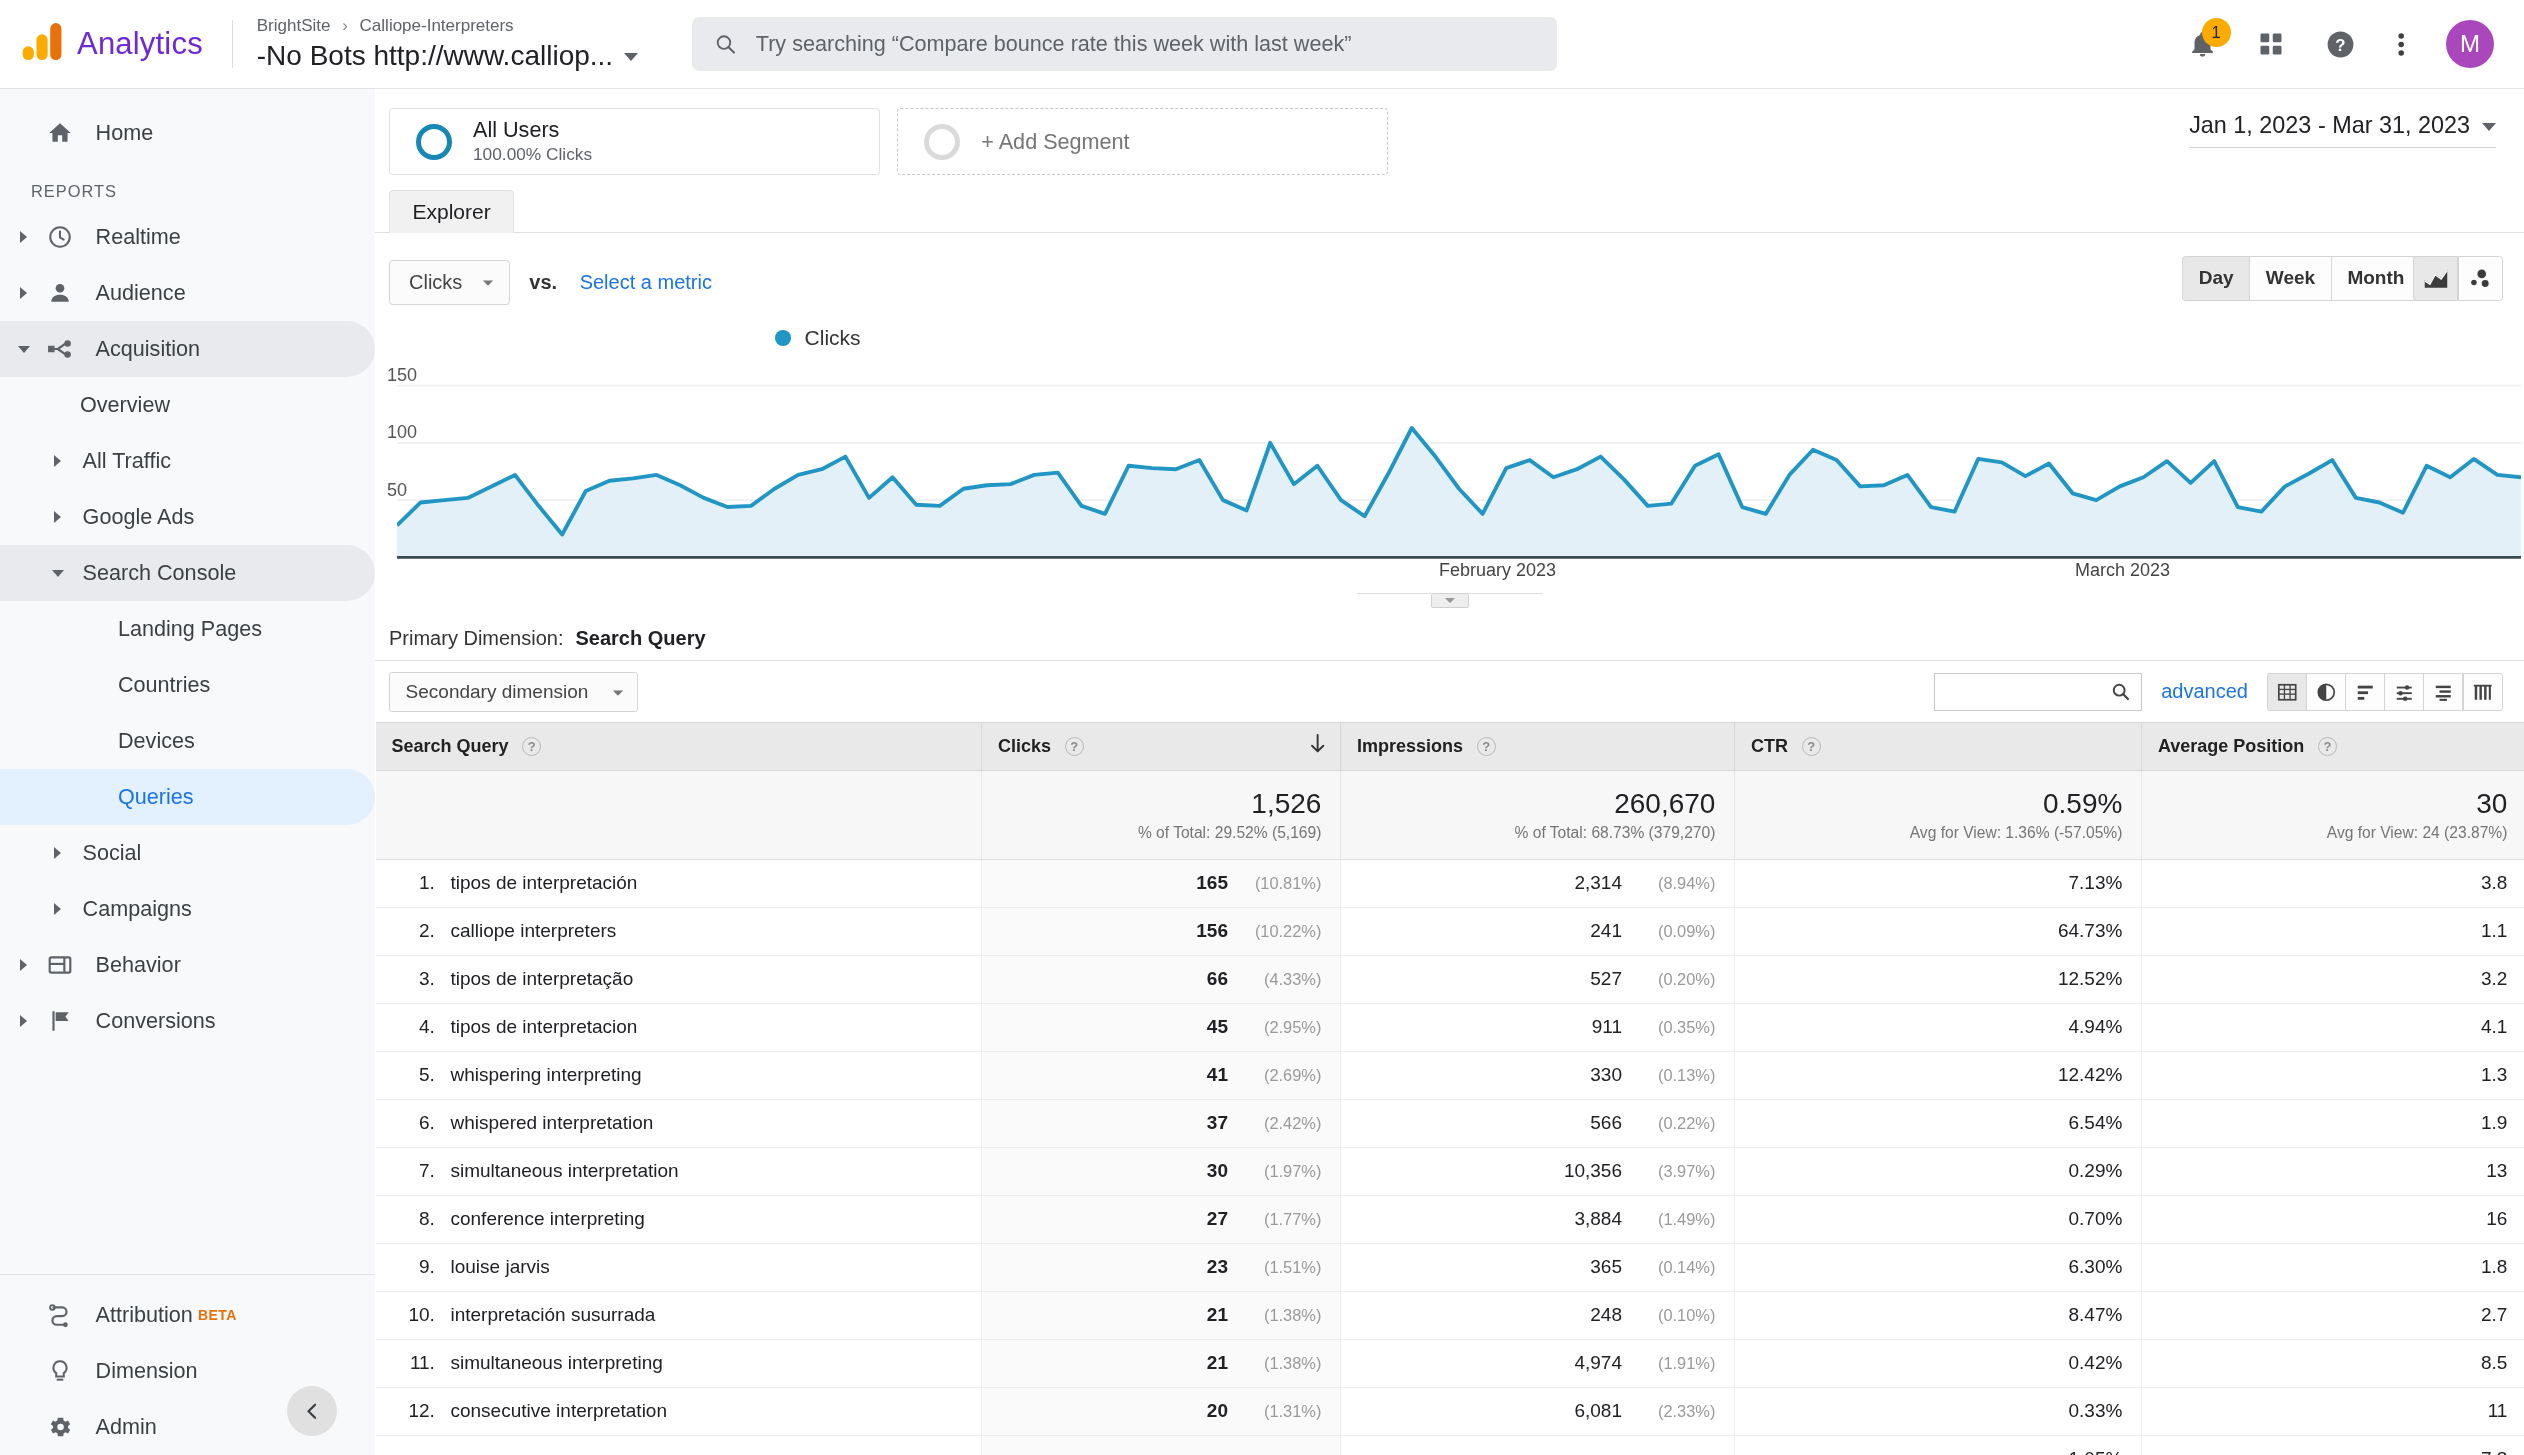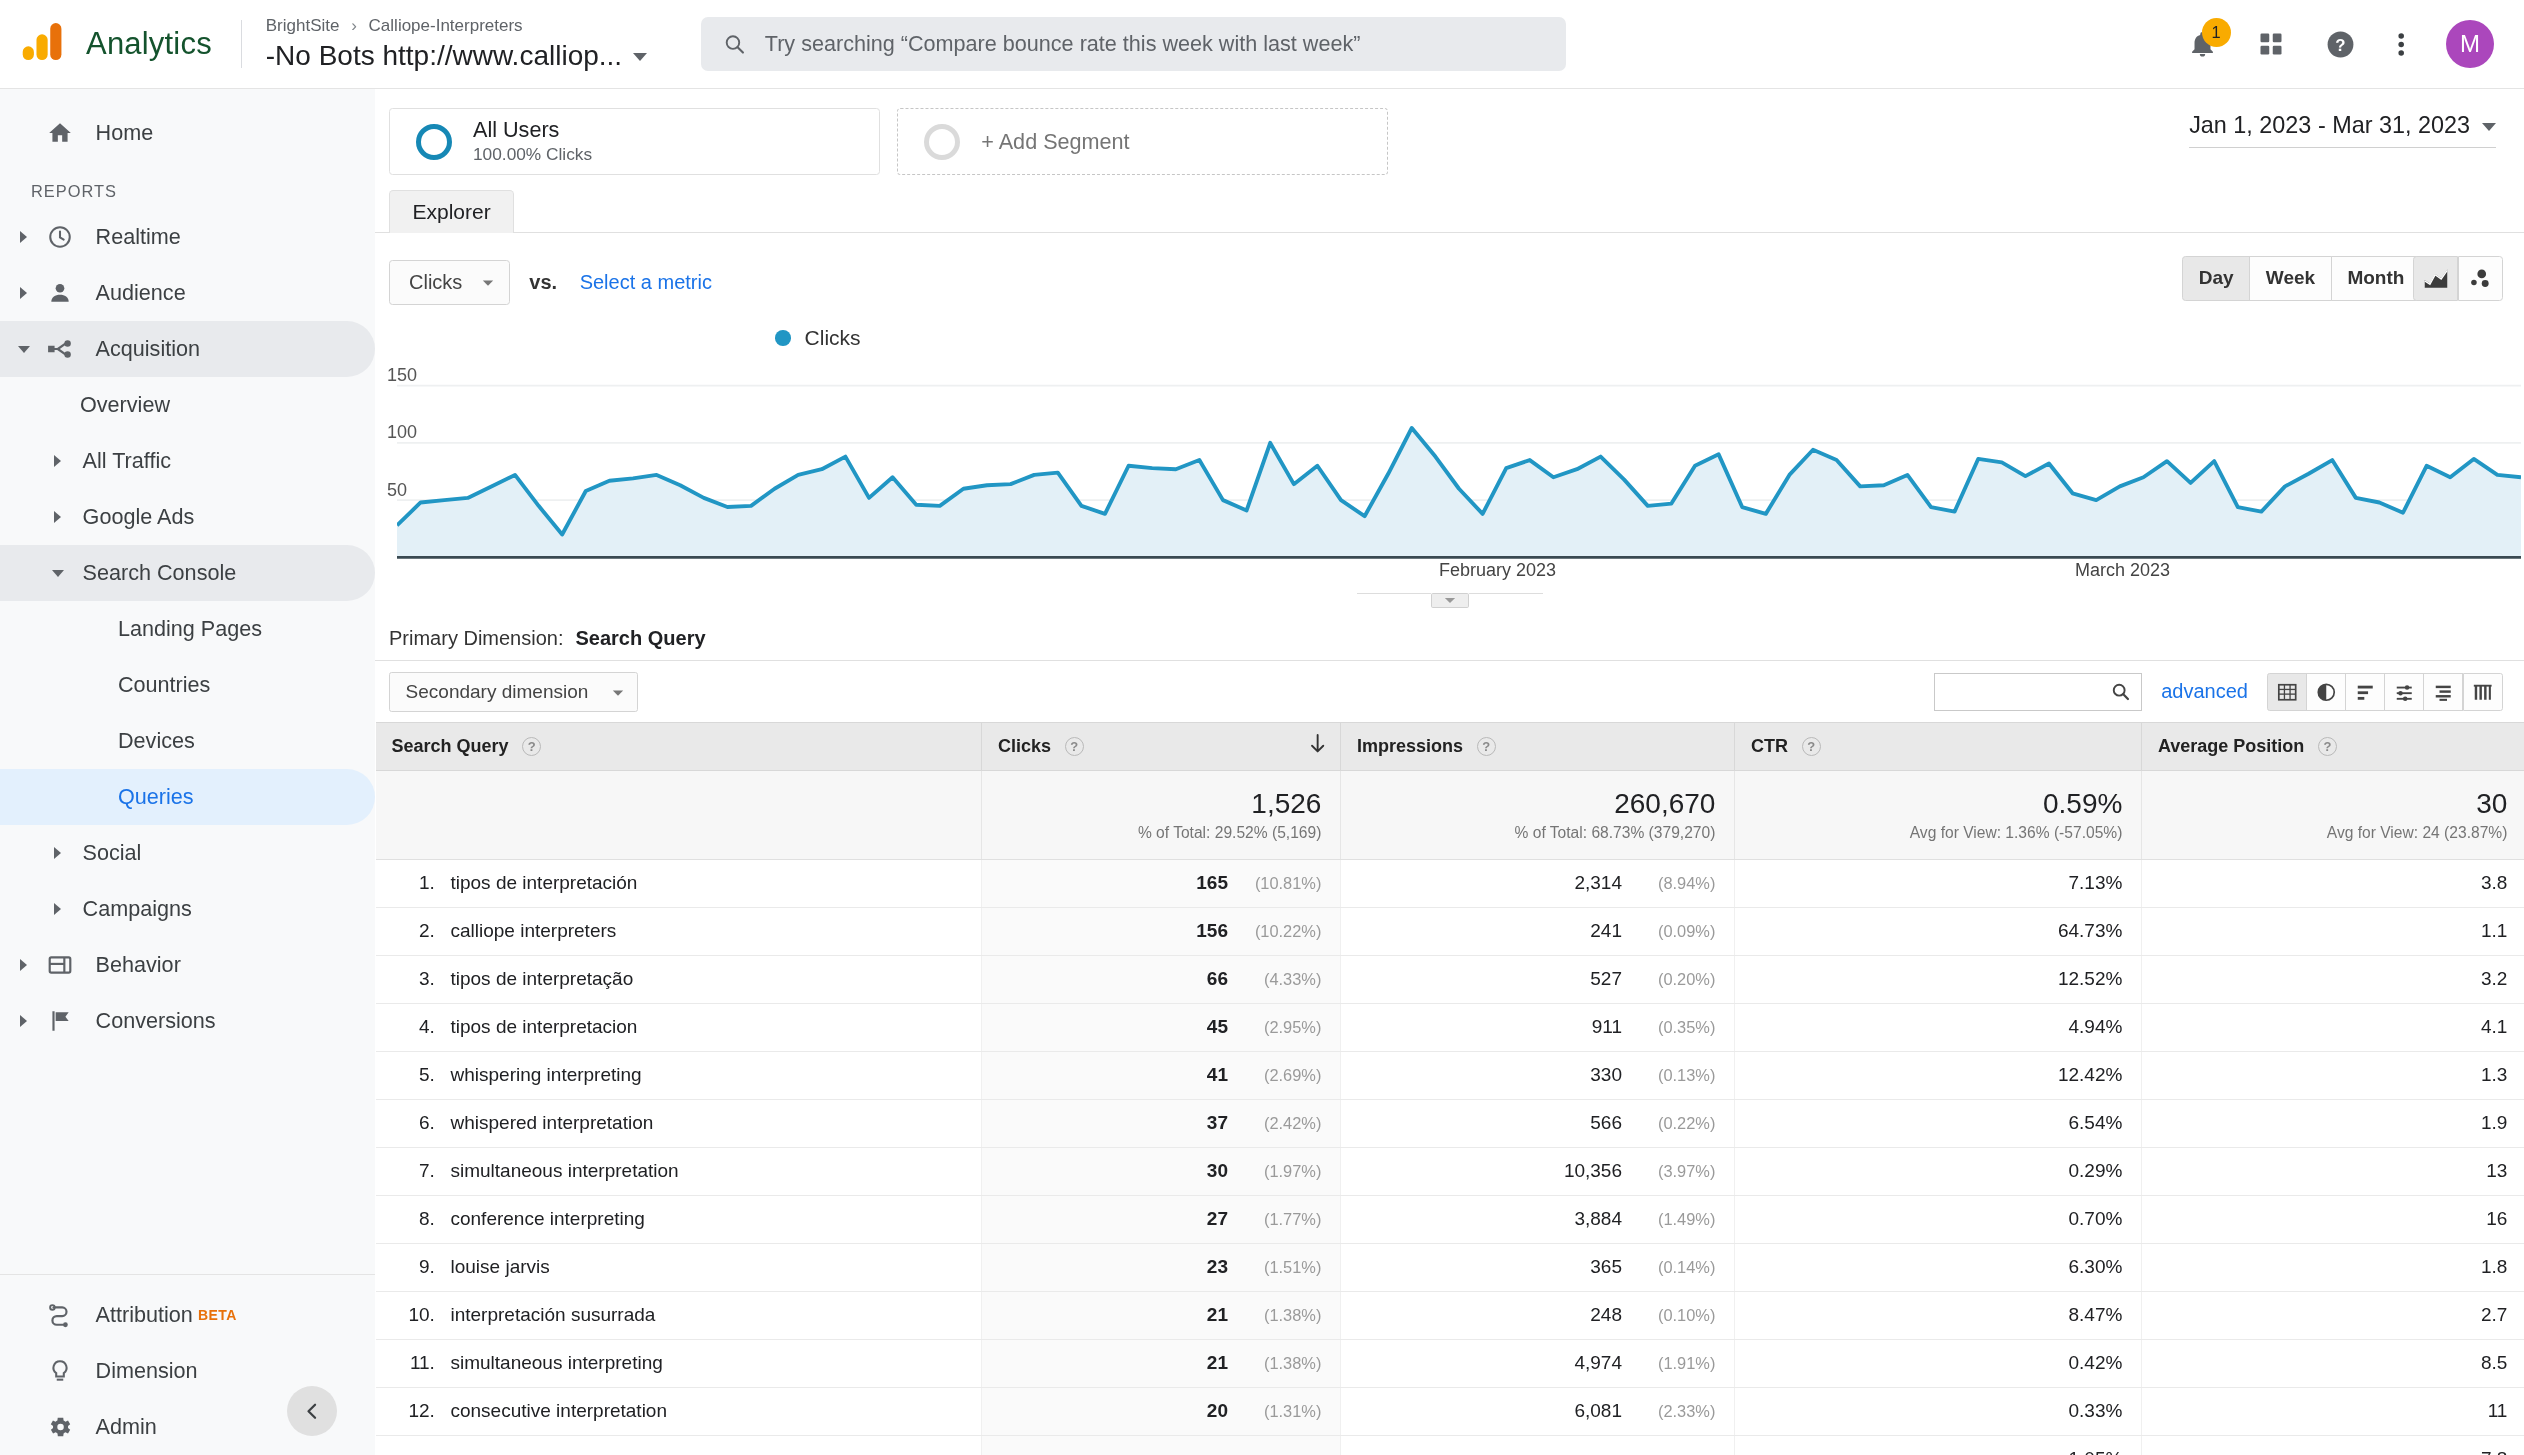--- a/index.html
+++ b/index.html
@@ -12,21 +12,21 @@
   .app { position: relative; width: 2525px; height: 1455px; display: flex; flex-direction: column; }
 
   
   .topbar {
     height: 89px; flex: 0 0 89px; display: flex; align-items: center;
     background: #fff; border-bottom: 0.9px solid #e4e4e4; position: relative; z-index: 20;
   }
   .ga-logo { width: 52px; margin-left: 21px; display: flex; align-items: flex-end; gap: 2.6px; height: 36px; }
   .ga-logo-svg { width: 43px; height: 40px; }
   .brand {
-    font-size: 31px; color: #14532d; font-weight: 400; margin-left: 13px;
+    font-size: 31px; color: #6d28d9; font-weight: 400; margin-left: 4px;
     letter-spacing: 0.2px; white-space: nowrap;
   }
   .brand-divider { width: 0.9px; height: 48px; background: #dadce0; margin: 0 24px 0 29px; }
   .acct { display: flex; flex-direction: column; justify-content: center; min-width: 0; }
   .acct-crumb { font-size: 17px; color: #5f6368; white-space: nowrap; line-height: 22.5px; }
   .acct-crumb .sep { margin: 0 7px; color: #80868b; }
   .acct-main { display: flex; align-items: center; gap: 10.4px; }
   .acct-name { font-size: 28px; color: #202124; white-space: nowrap; line-height: 35px; }
   .caret-dn {
     width: 0; height: 0; border-left: 7.8px solid transparent; border-right: 7.8px solid transparent;

